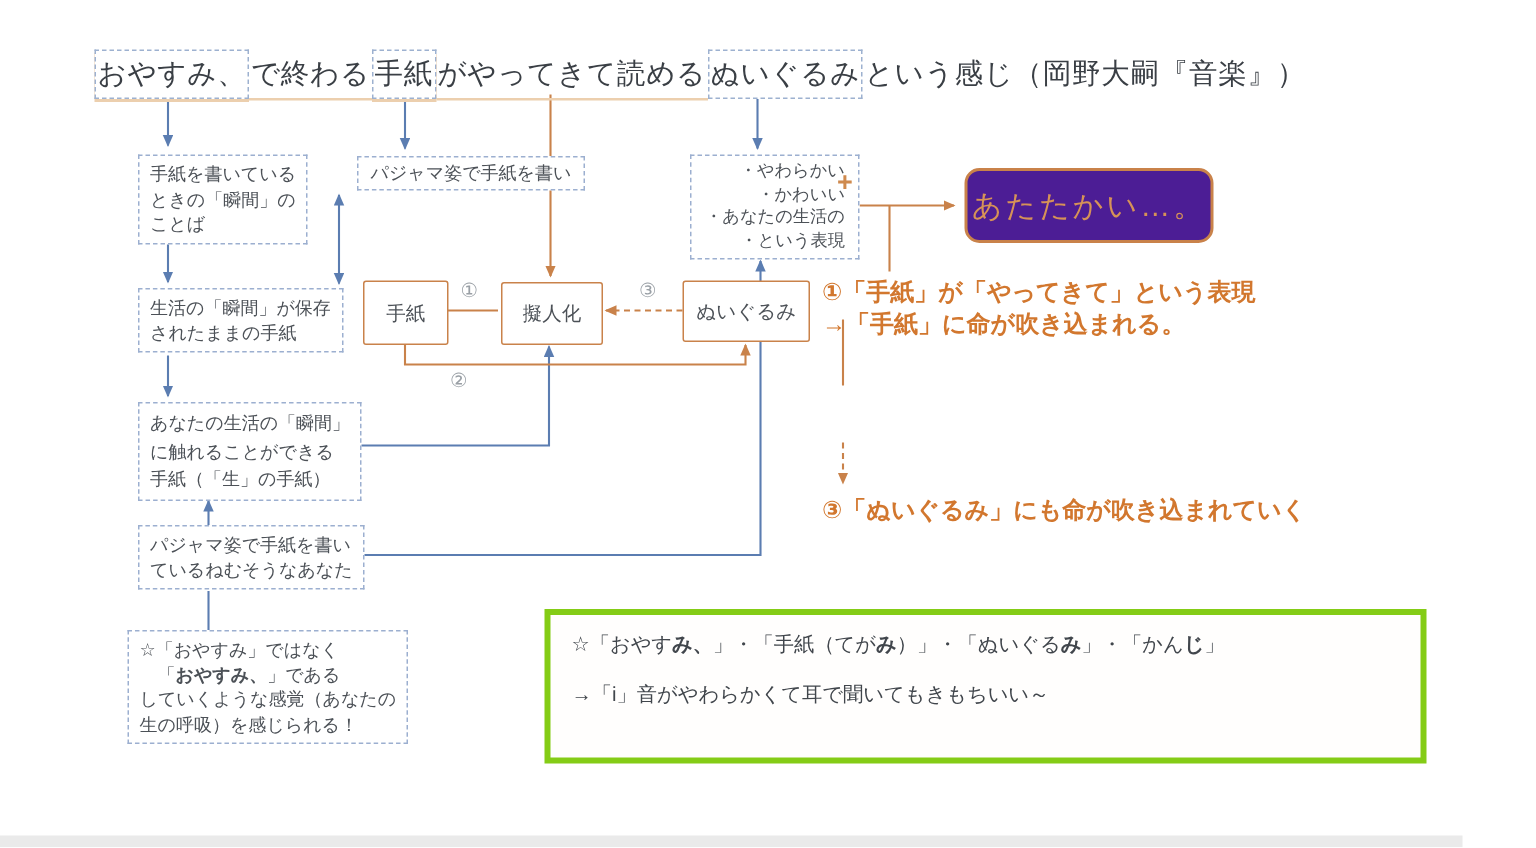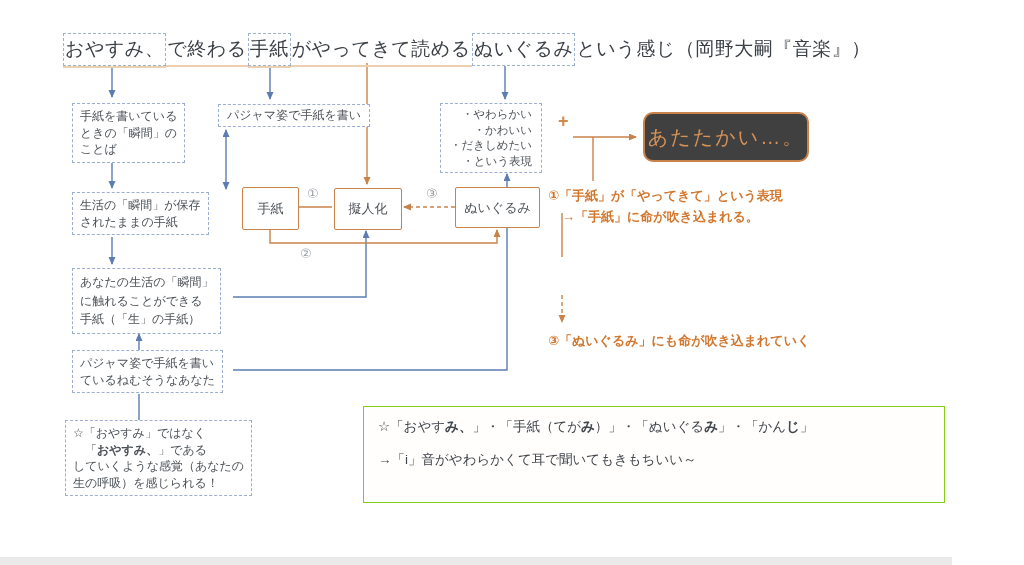--- a/index.html
+++ b/index.html
@@ -1,53 +1,53 @@
 <!DOCTYPE html>
 <html><head>
 <meta charset="utf-8">
 <style>
   html,body{margin:0;padding:0;background:#fff;}
   .stage{
     position:relative;width:952px;height:565px;overflow:hidden;background:#fff;
-    font-family:"Liberation Sans","DejaVu Sans",sans-serif;color:#4c5157;
+    font-family:"Liberation Sans","DejaVu Sans",sans-serif;color:#4c5157;padding-left:23px;
   }
   .abs{position:absolute;}
   svg.wires{position:absolute;left:0;top:0;z-index:1;}
   .b{font-weight:bold;}
 
   
   .title{left:63px;top:33px;font-size:19px;color:#3a3f45;white-space:nowrap;z-index:2;letter-spacing:0.5px;}
   .title span{display:inline-block;padding:2px 1px 3px 1px;}
   .title .boxed{border:1px dashed #9db1d0;}
   .title .ul{box-shadow:0 2px 0 #eccfae;}
 
   
   .dash-box{
     border:1px dashed #9cafd0;background:#fff;z-index:2;
-    font-size:12px;line-height:16.5px;padding:4px 7px;white-space:nowrap;color:#4c5157;
+    font-size:12px;line-height:16.5px;padding:4px 7px;white-space:nowrap;color:#4c5157;margin-left:20px;
   }
   
   .solid-box{
     border:1.4px solid #c9824a;background:#fff;z-index:2;border-radius:2px;
     display:flex;align-items:center;justify-content:center;
     font-size:13px;color:#4c5157;white-space:nowrap;
   }
   .warm-box{
-    border:2.5px solid #c9824a;border-radius:10px;background:#404040;z-index:2;
+    border:2.5px solid #c9824a;border-radius:10px;background:#4c1d95;z-index:2;
     display:flex;align-items:center;justify-content:center;
     font-size:20px;color:#d69257;letter-spacing:2px;white-space:nowrap;
   }
   .circled-num{z-index:3;font-size:13px;color:#9aa0a6;}
   .plus-sign{z-index:3;font-size:18px;color:#cf8a4e;font-weight:bold;}
 
-  .annotation{z-index:2;font-size:13px;font-weight:bold;color:#d2772e;line-height:21px;white-space:nowrap;}
-  .annotation .line + .line{margin-left:14px;}
+  .annotation{z-index:2;font-size:16px;font-weight:bold;color:#d2772e;line-height:21px;white-space:nowrap;}
+  .annotation .line + .line{}
 
   .notes-box{
-    left:363px;top:406px;width:552px;border:1px solid #84cc16;background:#fffefd;z-index:2;
+    left:363px;top:406px;width:552px;border:4px solid #84cc16;background:#fffefd;z-index:2;
     padding:11px 14px 10px 14px;font-size:13.5px;color:#41464c;white-space:nowrap;
   }
   .notes-box .para1{margin-bottom:15px;}
   .notes-box .para2{margin-bottom:23px;}
   .notes-box .line{line-height:20px;}
 
   .photo-edge{left:0;top:557px;width:1024px;height:8px;background:#eaeaea;z-index:4;}
 </style>
 </head>
 <body>
@@ -121,21 +121,21 @@
   <div class="abs dash-box" style="left:65px;top:420px;line-height:16.5px;">
       <div class="line"><span>☆「おやすみ」ではなく</span></div>
       <div class="line"><span>　「</span><span class="b">おやすみ、</span><span>」である</span></div>
       <div class="line"><span>していくような感覚（あなたの</span></div>
       <div class="line"><span>生の呼吸）を感じられる！</span></div>
     </div>
 
   <div class="abs dash-box" style="left:440px;top:103px;font-size:11.5px;line-height:15.5px;padding:3px 9px;text-align:right;">
       <div class="line">・やわらかい</div>
       <div class="line">・かわいい</div>
-      <div class="line">・だきしめたい</div>
+      <div class="line">・あなたの生活の</div>
       <div class="line">・という表現</div>
     </div>
 
   <div class="abs solid-box" style="left:242px;top:187px;width:55px;height:41px;">
     <span>手紙</span>
   </div>
   <div class="abs solid-box" style="left:334px;top:188px;width:66px;height:40px;">
     <span>擬人化</span>
   </div>
   <div class="abs solid-box" style="left:455px;top:187px;width:83px;height:39px;">

